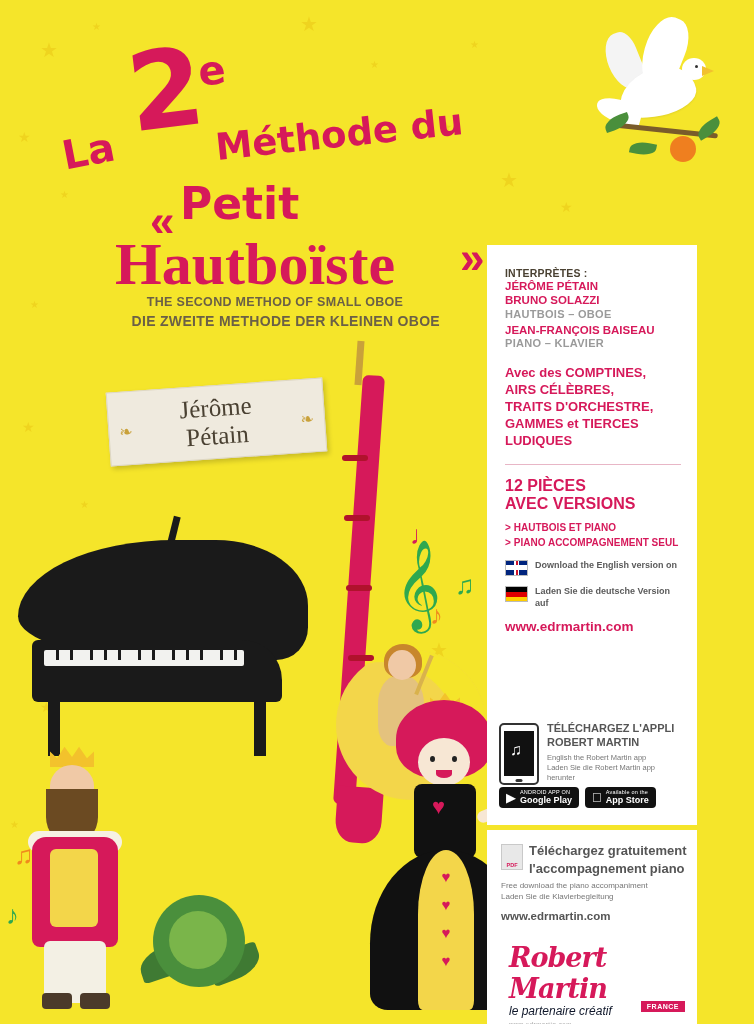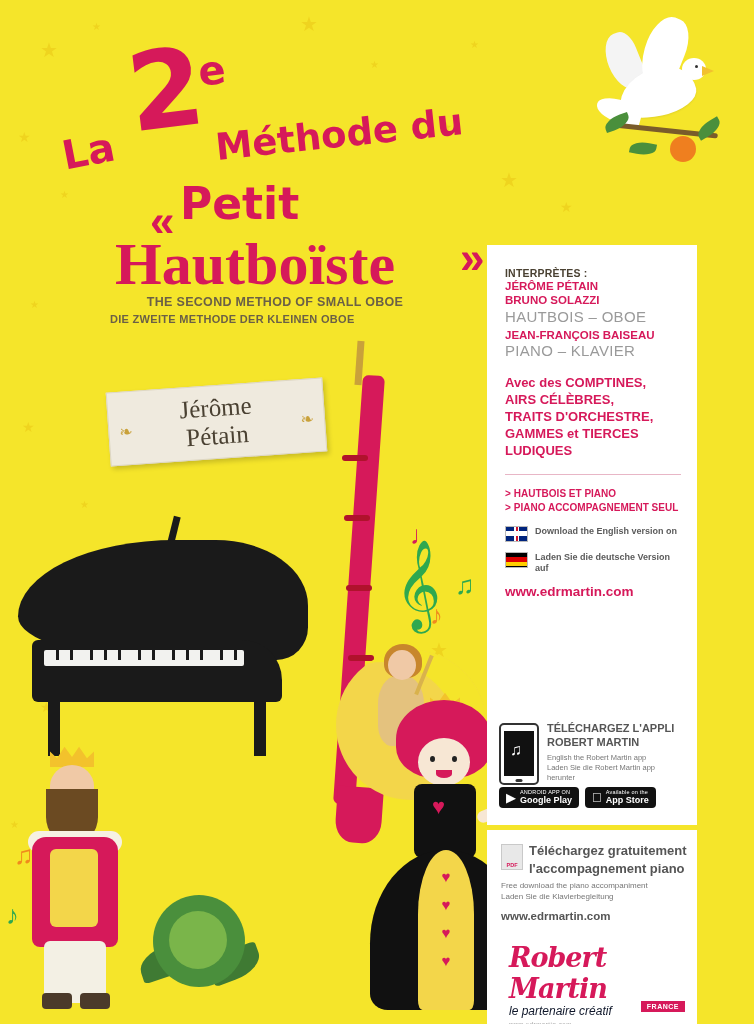--- a/index.html
+++ b/index.html
@@ -49,22 +49,22 @@
     position:absolute;left:110px;top:178px;font-size:44px;color:#D6195A;font-weight:bold;
   }
   .quote-close{
     position:absolute;left:420px;top:215px;font-size:44px;color:#D6195A;font-weight:bold;
   }
   .sub-en{
     position:absolute;left:110px;top:295px;width:330px;text-align:center;
     font-size:12.5px;font-weight:bold;color:#6b6046;letter-spacing:.3px;
   }
   .sub-de{
-    position:absolute;left:110px;top:313px;width:330px;text-align:left;
-    font-size:11px;font-weight:bold;color:#6b6046;letter-spacing:.3px;
+    position:absolute;left:110px;top:313px;width:330px;text-align:right;
+    font-size:14px;font-weight:bold;color:#6b6046;letter-spacing:.3px;
   }
 
   
   .author-card{
     position:absolute;left:108px;top:385px;width:215px;height:72px;
     background:#efeade;border:1px solid #ddd6c2;
     transform:rotate(-4deg);
     box-shadow:2px 3px 5px rgba(0,0,0,.18);
     display:flex;flex-direction:column;align-items:center;justify-content:center;
   }
@@ -73,21 +73,21 @@
   .swirl{position:absolute;font-size:16px;color:#c9a13a;}
 
   
   .info-panel{
     position:absolute;left:487px;top:245px;width:210px;height:460px;
     background:#ffffff;
   }
   .ip-inner{padding:22px 16px 0 18px;}
   .ip-label{font-size:10.5px;font-weight:bold;color:#4a4132;letter-spacing:.2px;}
   .ip-name{font-size:11.5px;font-weight:bold;color:#D6195A;line-height:1.25;}
-  .ip-role{font-size:15px;font-weight:normal;color:#9a9a9a;letter-spacing:.3px;margin-bottom:3px;}
+  .ip-role{font-size:11px;font-weight:bold;color:#9a9a9a;letter-spacing:.3px;margin-bottom:3px;}
   .ip-block2{margin-top:16px;font-size:13px;font-weight:bold;color:#D6195A;line-height:1.3;}
   .hr-pink{border:none;border-top:1px solid #e8b6c6;margin:14px 0 12px 0;}
   .ip-pieces{font-size:16px;font-weight:bold;color:#D6195A;line-height:1.15;}
   .ip-vers{margin-top:8px;font-size:10px;font-weight:bold;color:#D6195A;line-height:1.45;}
   .ip-vers .arrow{color:#D6195A;margin-right:3px;}
   .flag-row{display:flex;align-items:flex-start;gap:7px;margin-top:10px;}
   .flag{width:21px;height:14px;flex:none;border:1px solid #bbb;position:relative;overflow:hidden;}
   .flag-uk{background:#00247d;}
   .flag-uk:before{content:"";position:absolute;left:8px;top:0;width:5px;height:100%;background:#fff;}
   .flag-uk:after{content:"";position:absolute;top:4px;left:0;width:100%;height:5px;background:#fff;}
@@ -358,20 +358,24 @@
       <div class="ip-block2">
         <div>Avec des COMPTINES,</div>
         <div>AIRS CÉLÈBRES,</div>
         <div>TRAITS D'ORCHESTRE,</div>
         <div>GAMMES et TIERCES</div>
         <div>LUDIQUES</div>
       </div>
 
       <hr class="hr-pink">
 
+      <div class="ip-pieces">
+        <div>12 PIÈCES</div>
+        <div>AVEC VERSIONS</div>
+      </div>
 
       <div class="ip-vers">
         <div><span class="arrow">&gt;</span><span>HAUTBOIS ET PIANO</span></div>
         <div><span class="arrow">&gt;</span><span>PIANO ACCOMPAGNEMENT SEUL</span></div>
       </div>
 
       <div class="flag-row">
         <div class="flag flag-uk">
             <i></i>
             <u></u>

